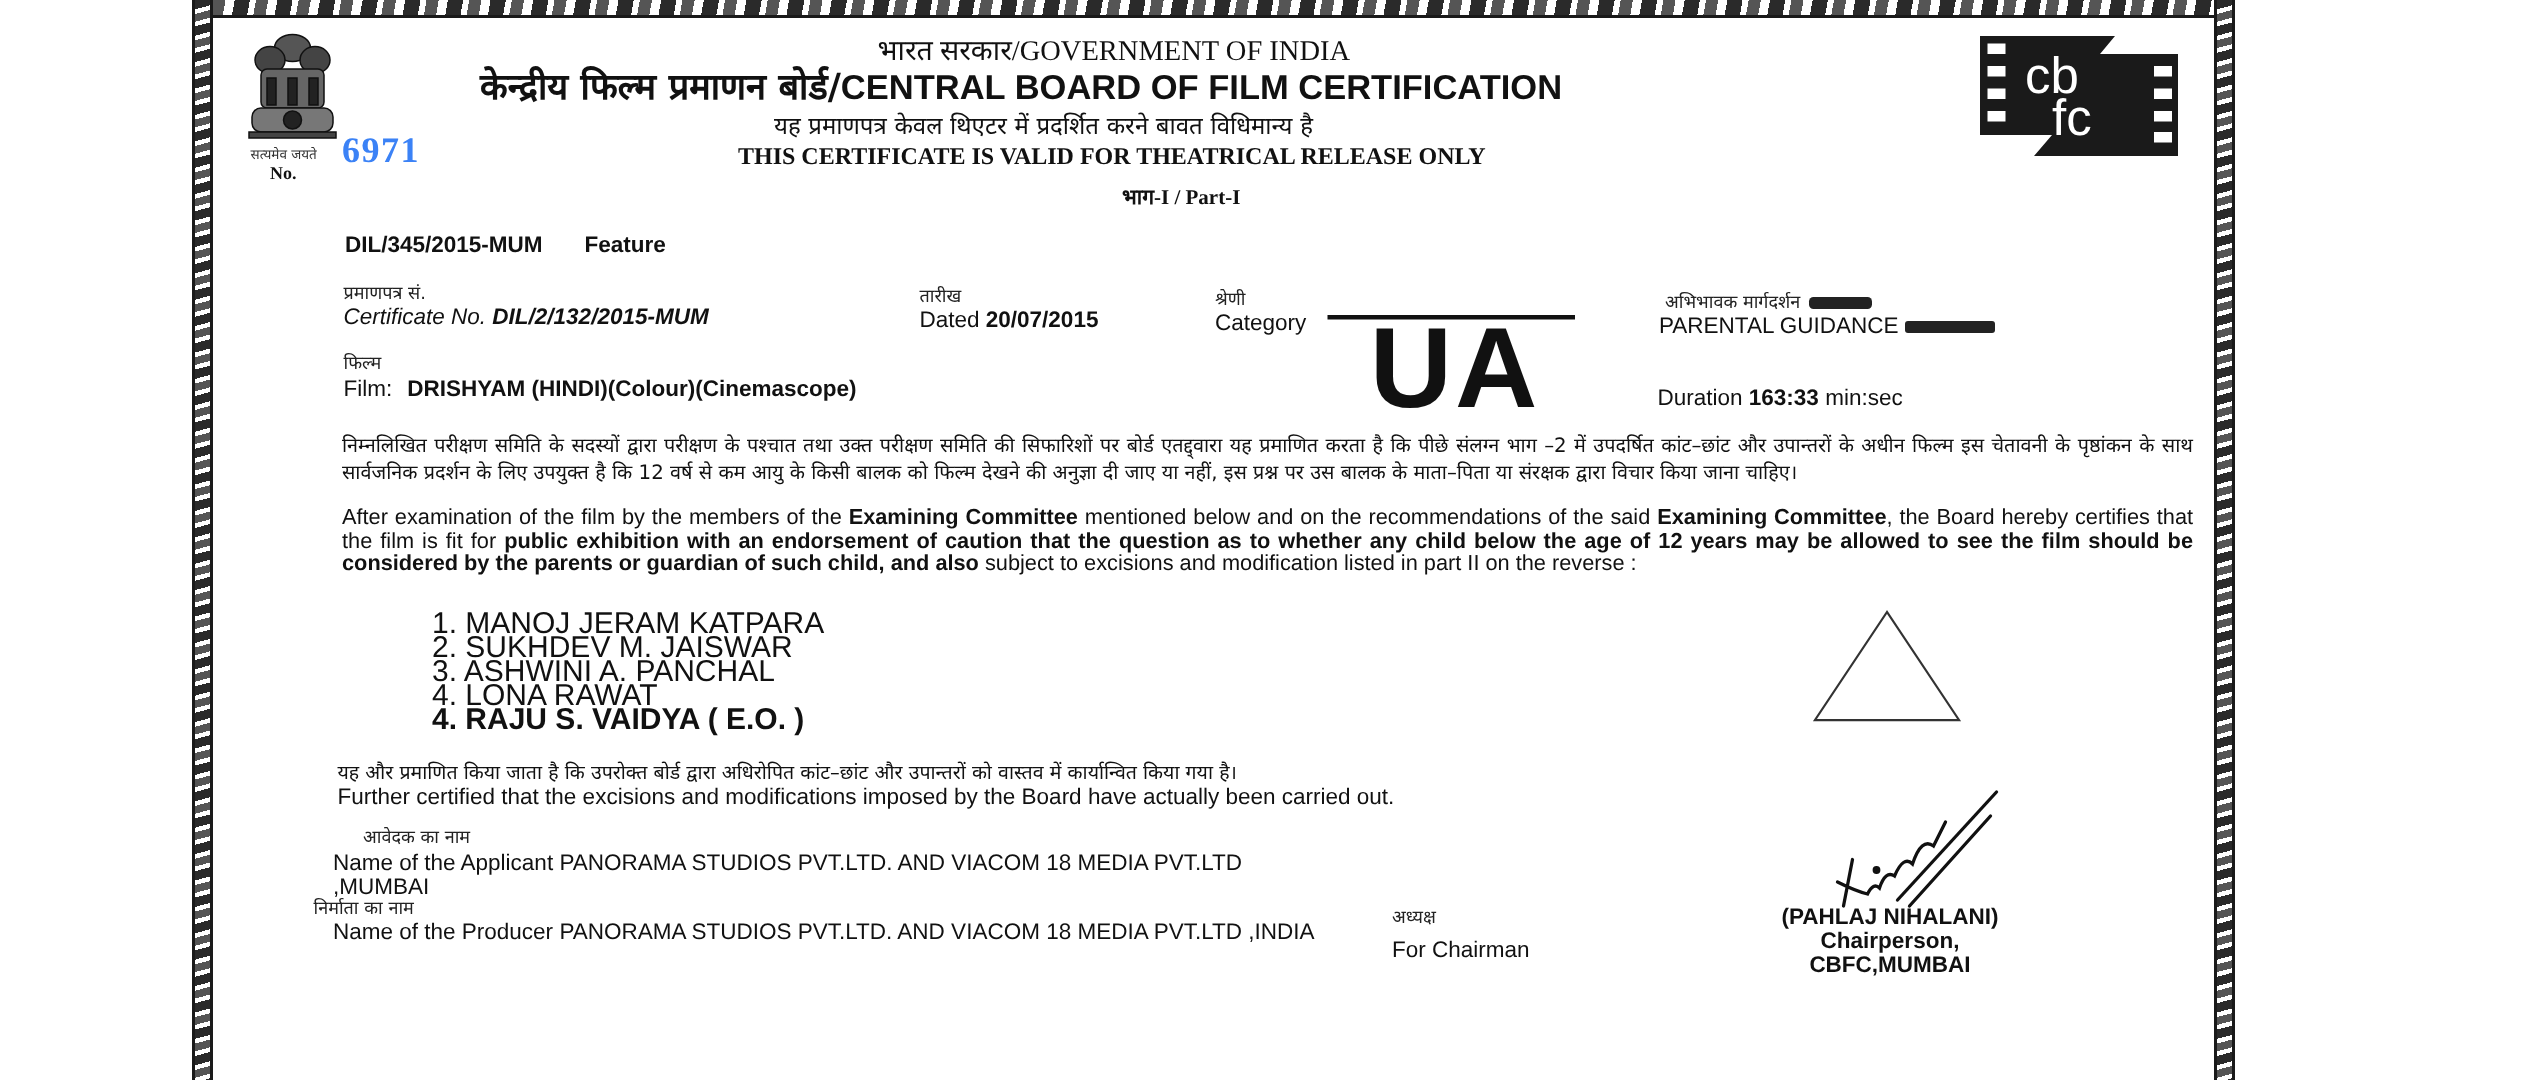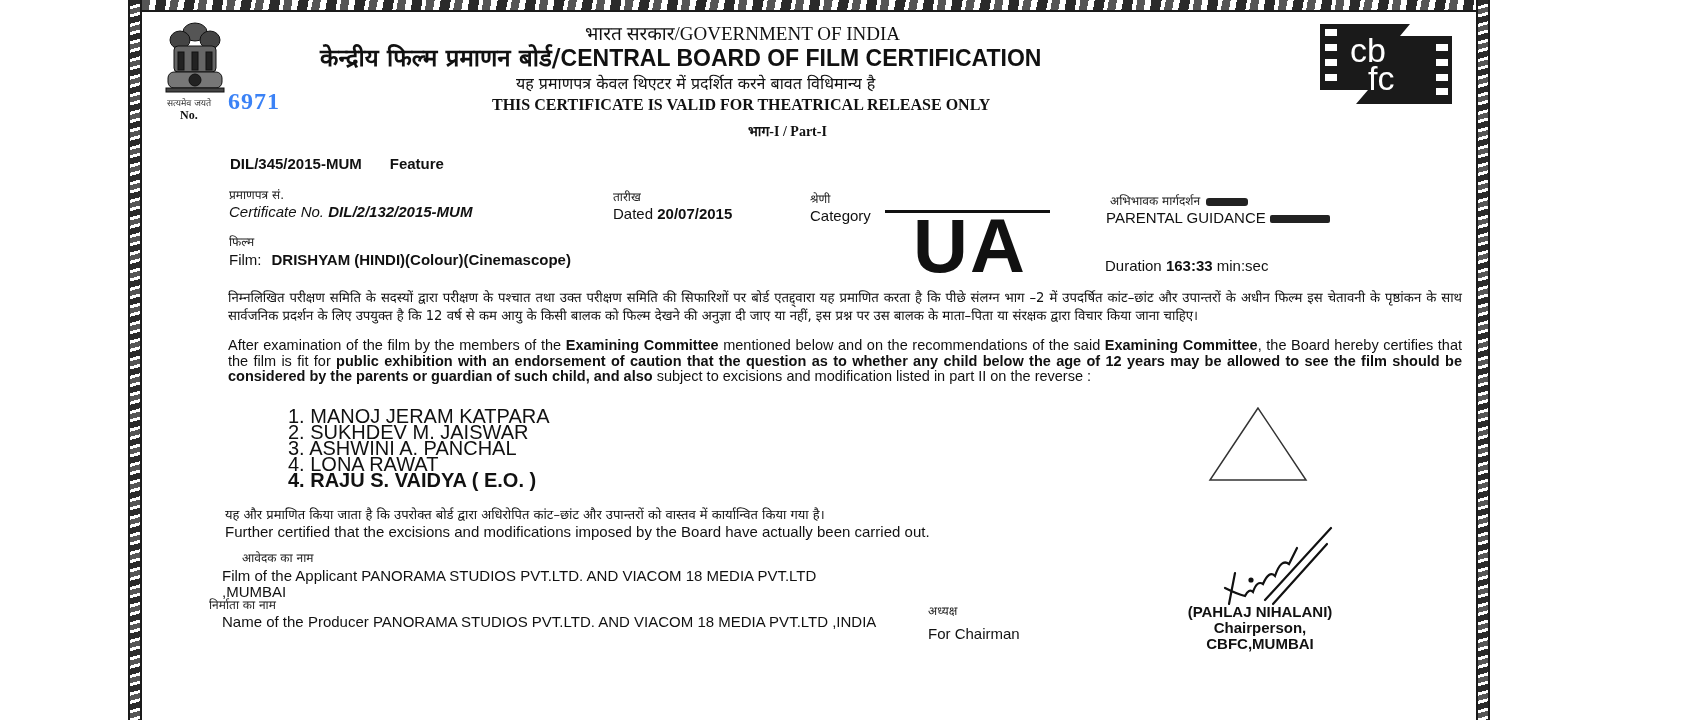--- a/index.html
+++ b/index.html
@@ -189,21 +189,21 @@
 </ul>
 
 <svg class="triangle" viewBox="0 0 100 78">
   <polygon points="50,2 2,74 98,74" fill="none" stroke="#333" stroke-width="1.5"></polygon>
 </svg>
 
 <p class="fc-hi hi">यह और प्रमाणित किया जाता है कि उपरोक्त बोर्ड द्वारा अधिरोपित कांट–छांट और उपान्तरों को वास्तव में कार्यान्वित किया गया है।</p>
 <p class="fc-en">Further certified that the excisions and modifications imposed by the Board have actually been carried out.</p>
 
 <span class="abs hi small-hi app-hi">आवेदक का नाम</span>
-<p class="app-en"><span>Film of the Applicant</span> <span>PANORAMA STUDIOS PVT.LTD. AND VIACOM 18 MEDIA PVT.LTD ,MUMBAI</span></p>
+<p class="app-en"><span>Name of the Applicant</span> <span>PANORAMA STUDIOS PVT.LTD. AND VIACOM 18 MEDIA PVT.LTD ,MUMBAI</span></p>
 
 <span class="abs hi small-hi prod-hi">निर्माता का नाम</span>
 <p class="prod-en"><span>Name of the Producer</span> <span> PANORAMA STUDIOS PVT.LTD. AND VIACOM 18 MEDIA PVT.LTD ,INDIA</span></p>
 
 <span class="abs hi small-hi chair-hi">अध्यक्ष</span>
 <span class="abs chair-en">For Chairman</span>
 
 <svg class="sig" viewBox="0 0 120 90">
   <g fill="none" stroke="#111" stroke-width="2.2" stroke-linecap="round">
     <path d="M20,55 L14,86 M10,70 Q22,76 30,78 Q34,70 38,74 Q42,62 48,66 Q54,52 60,58 Q66,40 74,46 L82,30"></path>

